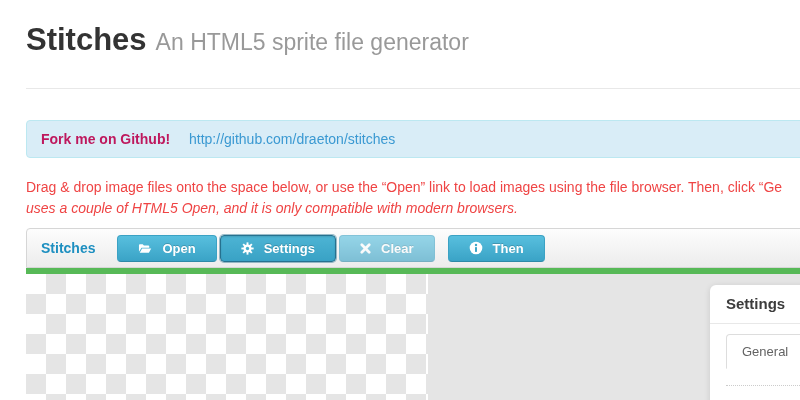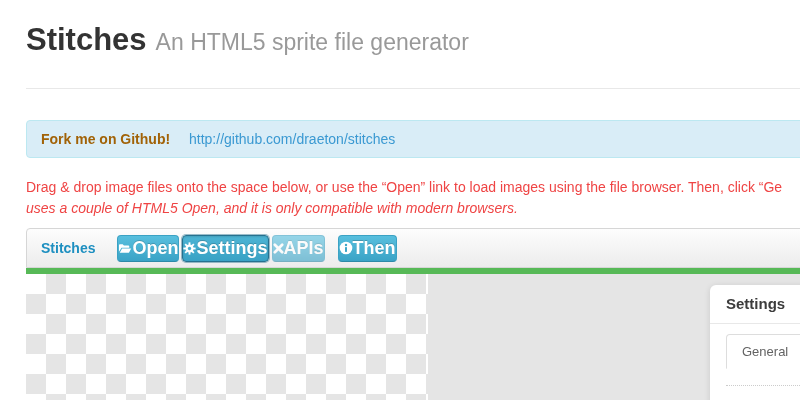--- a/index.html
+++ b/index.html
@@ -11,36 +11,36 @@
   .page-header{position:absolute;left:26px;top:22px;white-space:nowrap;}
   .page-header h1{display:inline;font-size:31px;font-weight:bold;color:#333;margin:0;letter-spacing:0;}
   .page-header .subtitle{font-size:23px;color:#999;font-weight:normal;margin-left:9px;}
   .rule{position:absolute;left:26px;top:88px;width:1114px;height:1px;background:#e8e8e8;}
   
   .alert{
     position:absolute;left:26px;top:120px;width:1114px;height:38px;box-sizing:border-box;
     background:#d9edf7;border:1px solid #bce8f1;border-radius:4px;
     font-size:14px;line-height:20px;padding:8px 14px;white-space:nowrap;
   }
-  .alert b{color:#a16207;}
+  .alert b{color:#be185d;}
   .alert a{color:#3a99d2;text-decoration:none;margin-left:15px;cursor:pointer;}
   
   .intro{position:absolute;left:26px;top:177px;font-size:14px;line-height:21px;color:#ef4444;white-space:nowrap;}
   .intro .em{font-style:italic;}
   
   .toolbar{
     position:absolute;left:26px;top:228px;width:1114px;height:40px;box-sizing:border-box;
     background:linear-gradient(180deg,#fdfdfd,#ececec);
     border:1px solid #d6d6d6;border-radius:4px 4px 0 0;
     display:flex;align-items:center;padding:0 14px;
   }
   .brand{font-size:14px;font-weight:bold;color:#1d8fc0;margin-right:22px;cursor:pointer;}
   .btn{
-    display:inline-flex;align-items:center;gap:0;height:27px;box-sizing:border-box;
-    padding:0 0;border-radius:4px;font-size:18px;font-weight:bold;color:#fff;
+    display:inline-flex;align-items:center;gap:10px;height:27px;box-sizing:border-box;
+    padding:0 20px;border-radius:4px;font-size:13px;font-weight:bold;color:#fff;
     text-shadow:0 -1px 0 rgba(0,0,0,0.18);cursor:pointer;border:1px solid transparent;
   }
   .btn + .btn{margin-left:3px;}
   .btn-info{
     background:linear-gradient(180deg,#58bfde,#3aa3c6);
     border-color:#3ba2c4;border-bottom-color:#2d8aa8;
   }
   .btn-success{
     background:linear-gradient(180deg,#62c462,#4fa64f);
     border-color:#4f9e4f;border-bottom-color:#438a43;
@@ -131,21 +131,21 @@
       </span>
     <span>Settings</span>
   </span>
 
   <span class="btn btn-info disabled">
     <span>
         <svg viewBox="0 0 12 12" width="11" height="11">
           <path stroke="#fff" stroke-width="3" stroke-linecap="round" d="M2 2 L10 10 M10 2 L2 10" fill="none"></path>
         </svg>
       </span>
-    <span>APIs</span>
+    <span>Clear</span>
   </span>
 
 
   <span class="btn btn-info gap-left">
     <span>
         <svg viewBox="0 0 14 14" width="14" height="14">
           <circle cx="7" cy="7" r="6.3" fill="#fff"></circle>
           <circle cx="7" cy="4" r="1.2" fill="#3da6c8"></circle>
           <rect x="6" y="5.9" width="2" height="5" rx="0.6" fill="#3da6c8"></rect>
         </svg>

